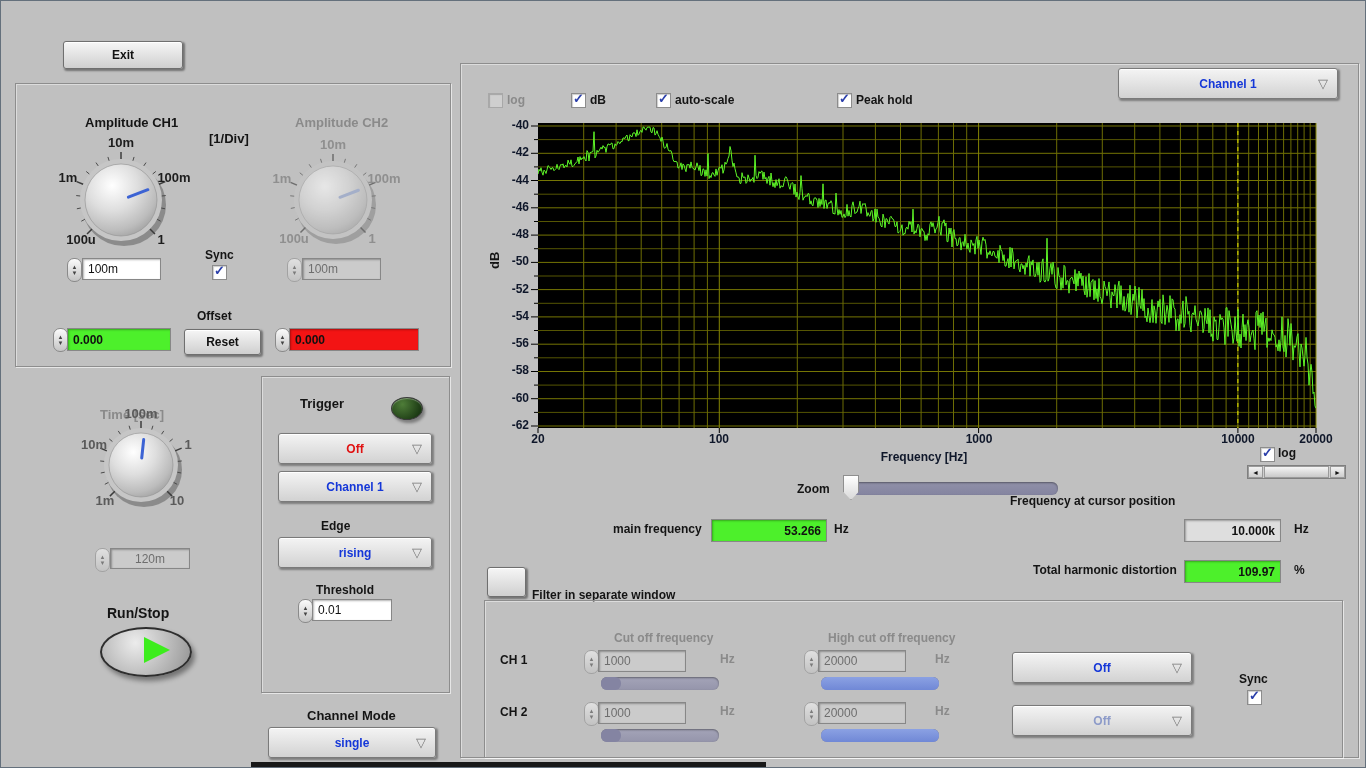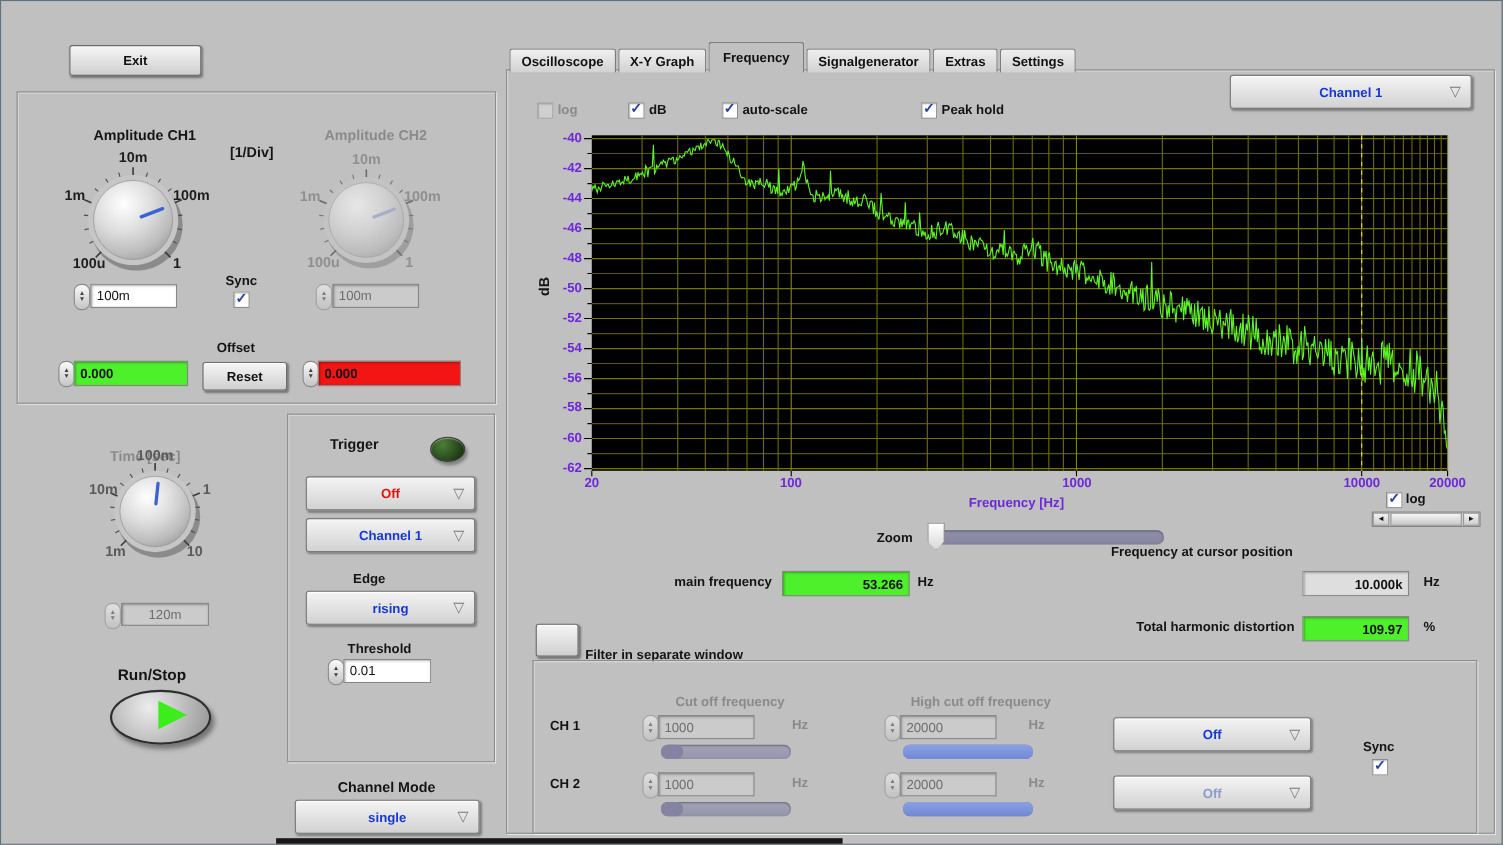--- a/index.html
+++ b/index.html
@@ -31,21 +31,21 @@
   .cb.on::after{content:"\2713";position:absolute;left:1px;top:-3px;font-size:13px;font-weight:bold;color:#2b3faa;}
   .cb.dis{background:#cfcfcf;border-color:#a8a8a8;}
   .grp{position:absolute;border:1px solid #8d8d8d;box-shadow:1px 1px 0 rgba(255,255,255,.6), inset 1px 1px 0 rgba(255,255,255,.45);}
   #page{background:#c0c0c0;}
   #tabs{position:absolute;left:462px;top:37px;height:27px;white-space:nowrap;z-index:4;}
   .tab{display:inline-block;padding:4px 10px 3px;margin-right:2px;background:linear-gradient(#efefef,#d2d2d2);
        border:1px solid #7d7d7d;border-bottom:none;border-radius:3px 3px 0 0;font-size:12px;font-weight:bold;color:#111;vertical-align:bottom;}
   .tab.active{padding:6px 12px 7px;background:#c0c0c0;position:relative;z-index:6;}
   .slider{position:absolute;height:13px;border-radius:6px;background:linear-gradient(#a4a4b8,#9595ab);box-shadow:inset 0 1px 2px rgba(0,0,0,.4);}
   .sfill{position:absolute;left:0;top:0;bottom:0;border-radius:6px;}
-  .ylab,.xlab{position:absolute;font-size:12px;font-weight:bold;color:#6d28d9;}
+  .ylab,.xlab{position:absolute;font-size:12px;font-weight:bold;color:#0f172a;}
   .ylab{text-align:right;width:34px;}
   .xlab{text-align:center;width:56px;}
   #titlebar{position:absolute;left:0;top:0;width:100%;height:22px;background:linear-gradient(#f1f3f5,#ccd1d6 70%,#c3c8cd);border-bottom:1px solid #8d969e;}
   .wbtn{position:absolute;top:0;height:17px;border:1px solid #8e979f;border-top:none;border-radius:0 0 4px 4px;
         background:linear-gradient(#fdfdfd,#d4d9de);display:flex;align-items:center;justify-content:center;font-size:10px;color:#333;font-weight:bold;}
   .wbtn.close{background:linear-gradient(#f2b2a6,#d2604e);color:#5c1510;}
   .led{position:absolute;border-radius:50%;background:radial-gradient(circle at 35% 30%, #4e7d38, #1c3a14 75%);
        border:1px solid #3a3a3a;box-shadow:2px 3px 3px rgba(0,0,0,.35), inset 0 1px 1px rgba(255,255,255,.35);}
   .knobbox{position:absolute;width:150px;height:140px;}
   .klab{position:absolute;width:52px;text-align:center;font-size:13px;font-weight:bold;}
@@ -246,21 +246,20 @@
     </span>
   <div class="field" style="left:311px;top:598px;width:80px;height:22px;">0.01</div>
 
   <span class="lbl big" style="left:306px;top:707px;">Channel Mode</span>
   <div class="dd" style="left:267px;top:726px;width:166px;height:29px;">
     <span class="ddt blue">single</span>
       <span class="tri">▽</span>
   </div>
 
   <div class="grp" id="page" style="left:459px;top:62px;width:897px;height:693px;"></div>
-  <div id="tabs"><span class="tab">Oscilloscope</span><span class="tab">X-Y Graph</span><span class="tab active">Frequency</span><span class="tab">Signalgenerator</span><span class="tab">Extras</span><span class="tab">Settings</span></div>
 
   <div class="dd" style="left:1117px;top:67px;width:218px;height:29px;z-index:5;">
     <span class="ddt blue">Channel 1</span>
       <span class="tri">▽</span>
   </div>
 
   <div id="opts">
       <span class="cb dis" style="left: 487px; top: 92px; z-index: 5;"></span>
       <span class="lbl gray" style="left: 506px; top: 92px;">log</span>
       <span class="cb on" style="left: 570px; top: 92px; z-index: 5;"></span>

